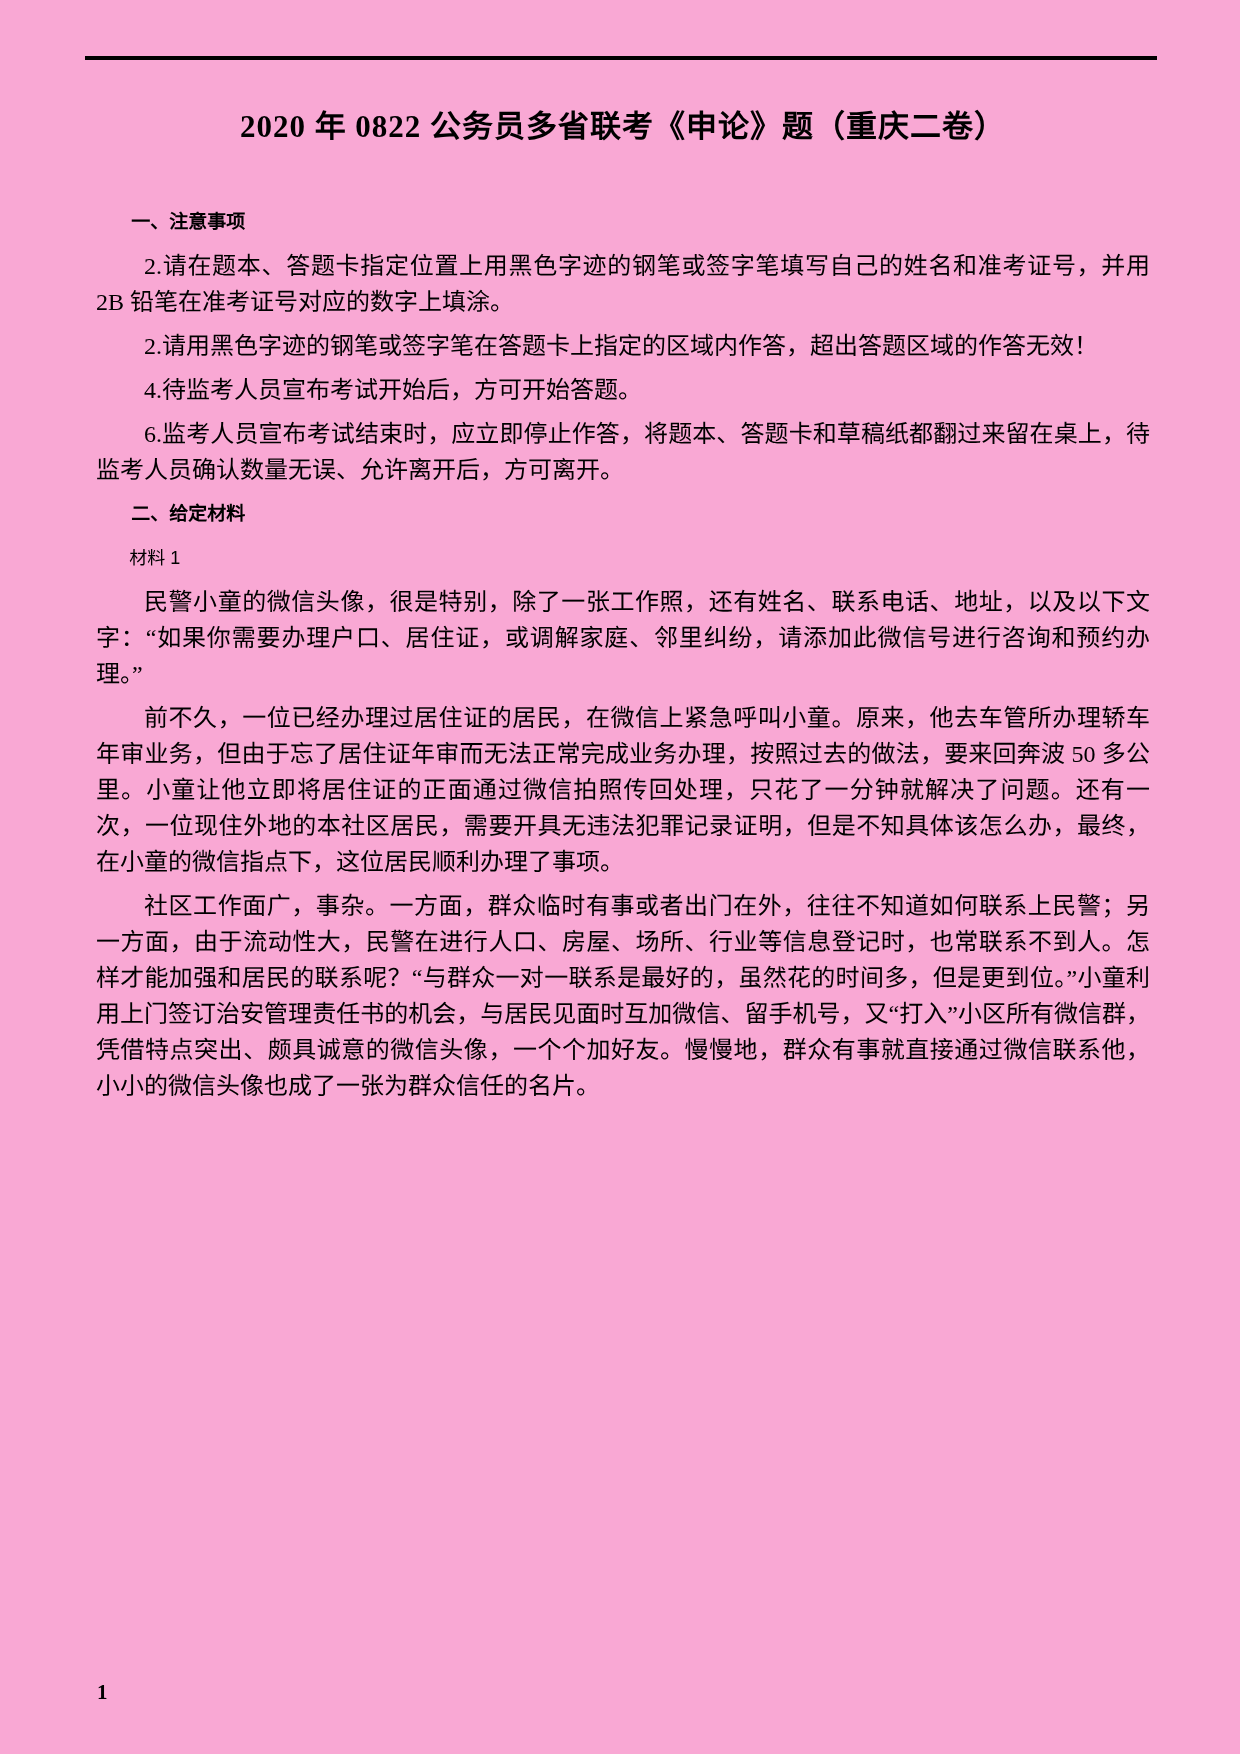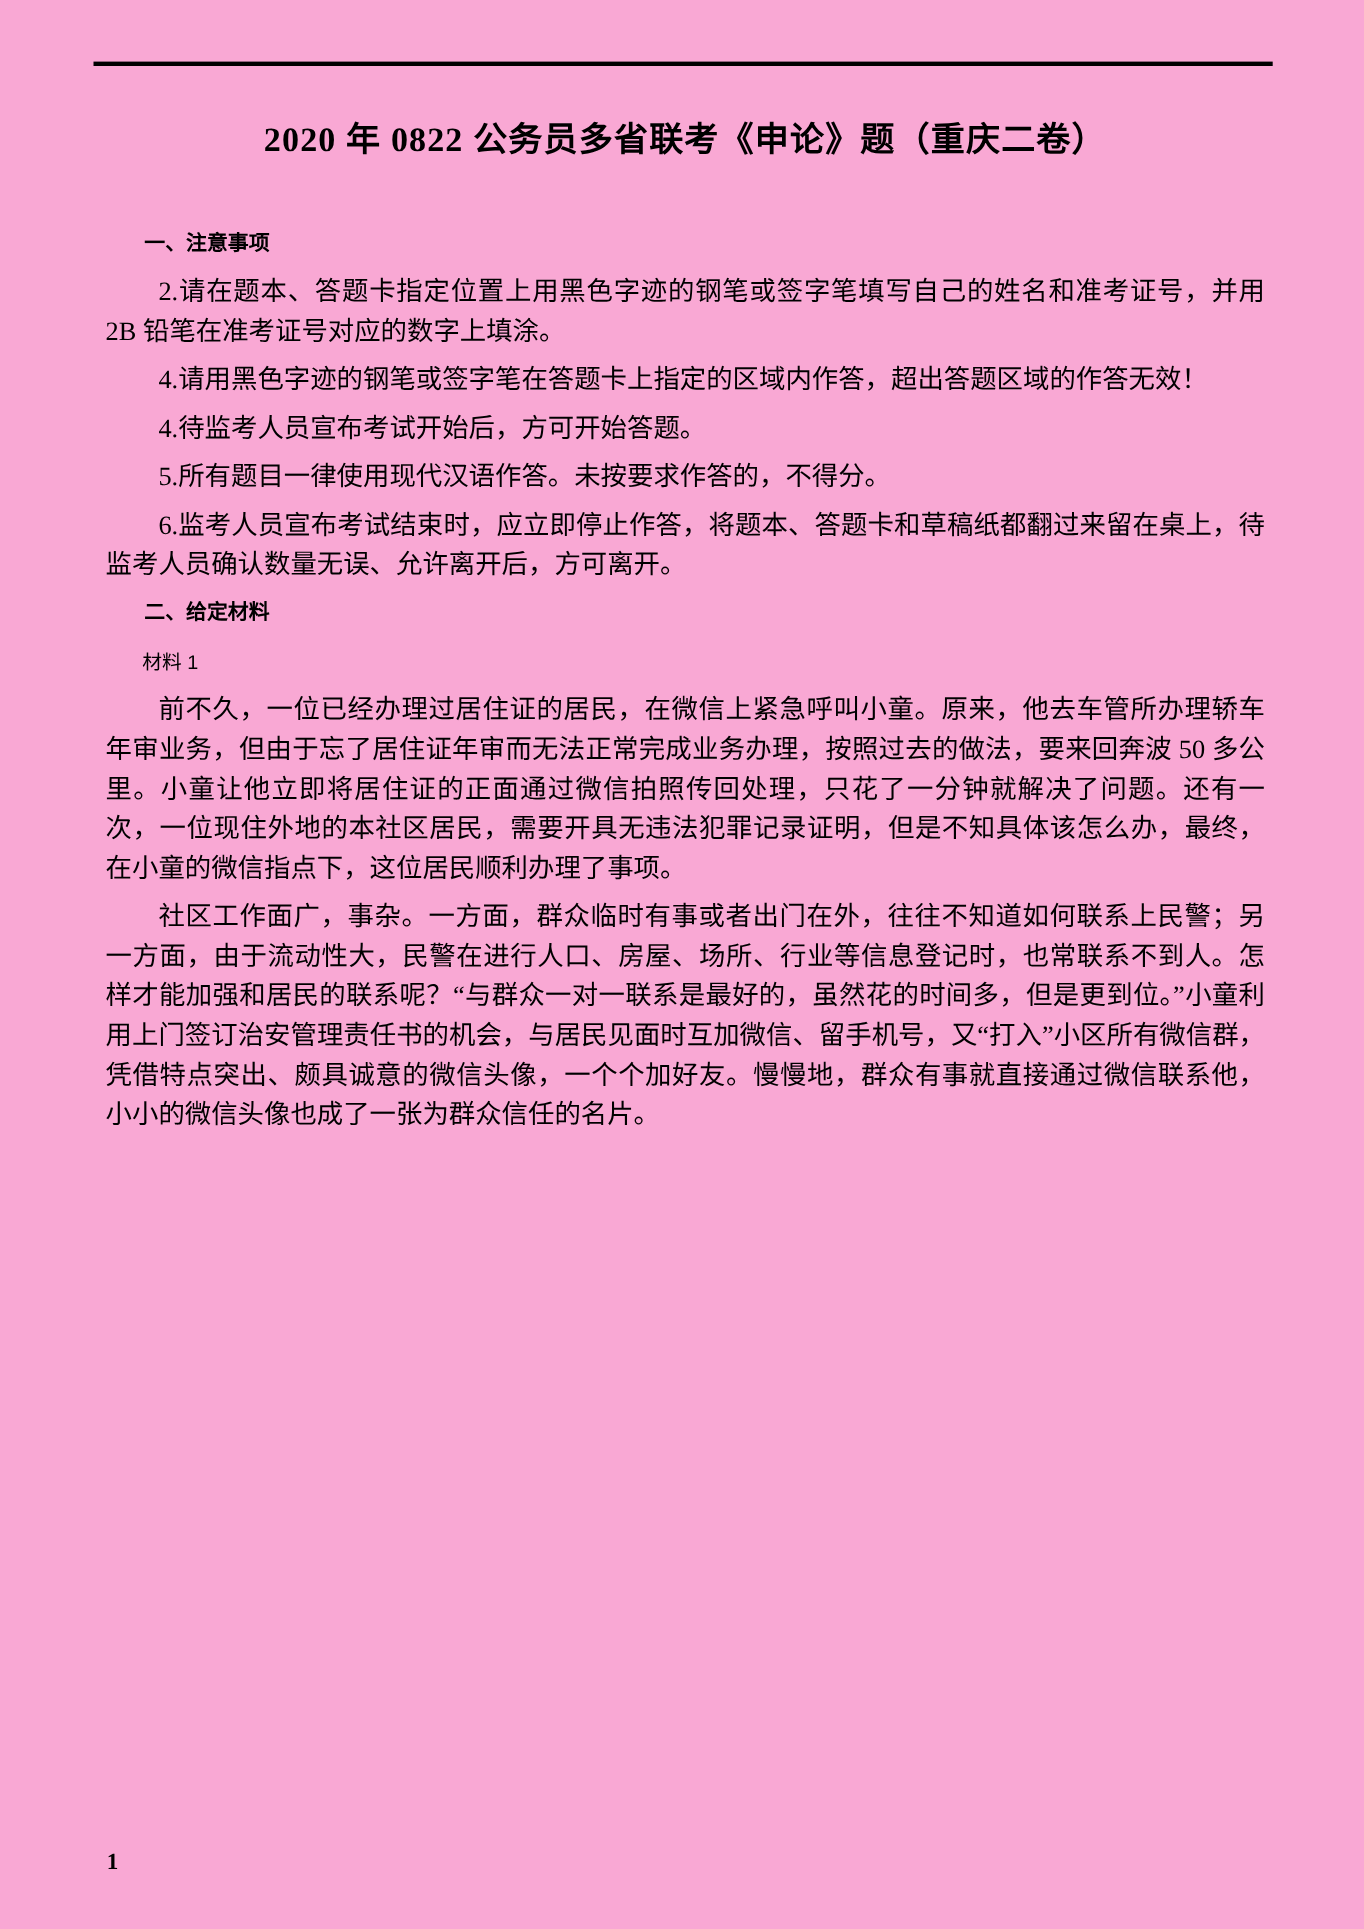--- a/index.html
+++ b/index.html
@@ -77,29 +77,29 @@
 
   <div class="top-rule"></div>
 
   <div class="content">
 
     <h1 class="doc-title">2020 年 0822 公务员多省联考《申论》题（重庆二卷）</h1>
 
     <h2 class="section-heading">一、注意事项</h2>
 
     <p class="para">2.请在题本、答题卡指定位置上用黑色字迹的钢笔或签字笔填写自己的姓名和准考证号，并用 2B 铅笔在准考证号对应的数字上填涂。</p>
-    <p class="para">4.请用黑色字迹的钢笔或签字笔在答题卡上指定的区域内作答，超出答题区域的作答无效！</p>
+    <p class="para">2.请用黑色字迹的钢笔或签字笔在答题卡上指定的区域内作答，超出答题区域的作答无效！</p>
     <p class="para">4.待监考人员宣布考试开始后，方可开始答题。</p>
-    <p class="para">5.所有题目一律使用现代汉语作答。未按要求作答的，不得分。</p>
     <p class="para">6.监考人员宣布考试结束时，应立即停止作答，将题本、答题卡和草稿纸都翻过来留在桌上，待监考人员确认数量无误、允许离开后，方可离开。</p>
 
     <h2 class="section-heading materials">二、给定材料</h2>
 
     <h3 class="material-heading">材料 1</h3>
 
+    <p class="para">民警小童的微信头像，很是特别，除了一张工作照，还有姓名、联系电话、地址，以及以下文字：“如果你需要办理户口、居住证，或调解家庭、邻里纠纷，请添加此微信号进行咨询和预约办理。”</p>
     <p class="para">前不久，一位已经办理过居住证的居民，在微信上紧急呼叫小童。原来，他去车管所办理轿车年审业务，但由于忘了居住证年审而无法正常完成业务办理，按照过去的做法，要来回奔波 50 多公里。小童让他立即将居住证的正面通过微信拍照传回处理，只花了一分钟就解决了问题。还有一次，一位现住外地的本社区居民，需要开具无违法犯罪记录证明，但是不知具体该怎么办，最终，在小童的微信指点下，这位居民顺利办理了事项。</p>
     <p class="para">社区工作面广，事杂。一方面，群众临时有事或者出门在外，往往不知道如何联系上民警；另一方面，由于流动性大，民警在进行人口、房屋、场所、行业等信息登记时，也常联系不到人。怎样才能加强和居民的联系呢？“与群众一对一联系是最好的，虽然花的时间多，但是更到位。”小童利用上门签订治安管理责任书的机会，与居民见面时互加微信、留手机号，又“打入”小区所有微信群，凭借特点突出、颇具诚意的微信头像，一个个加好友。慢慢地，群众有事就直接通过微信联系他，小小的微信头像也成了一张为群众信任的名片。</p>
 
   </div>
 
   <div class="page-number">1</div>
 
 </div>
 
 </body></html>

